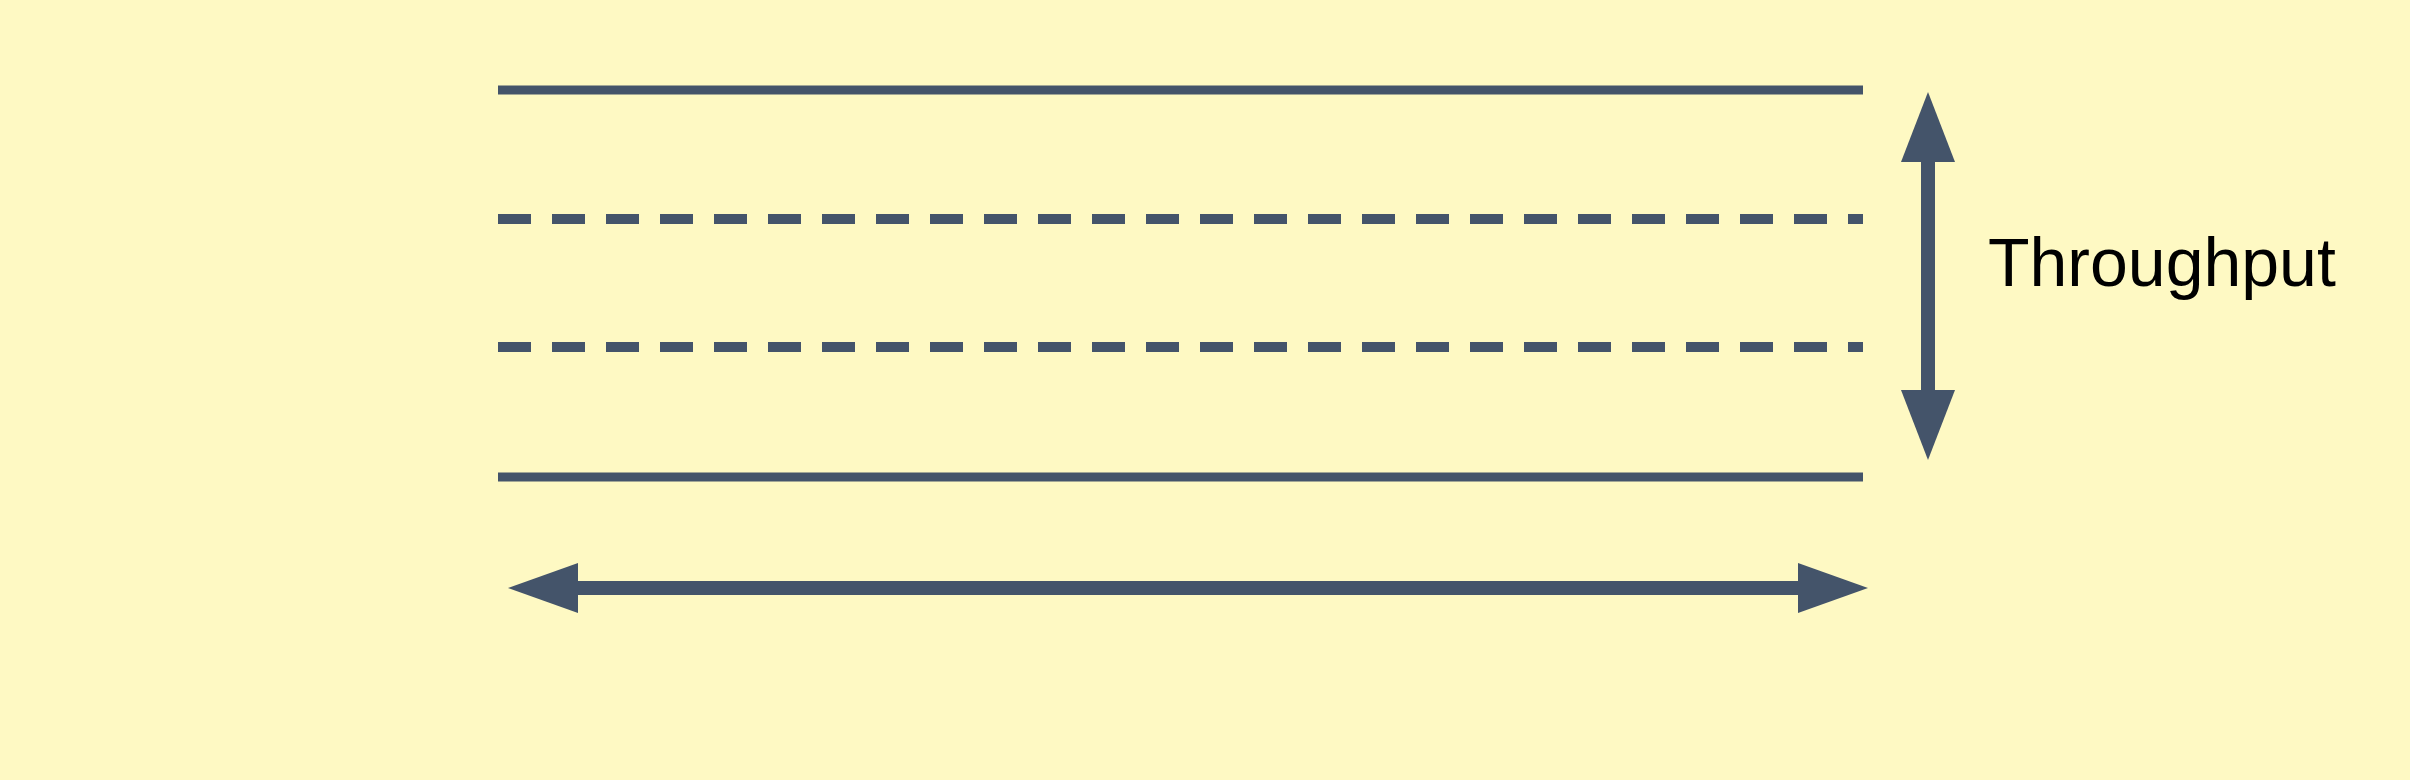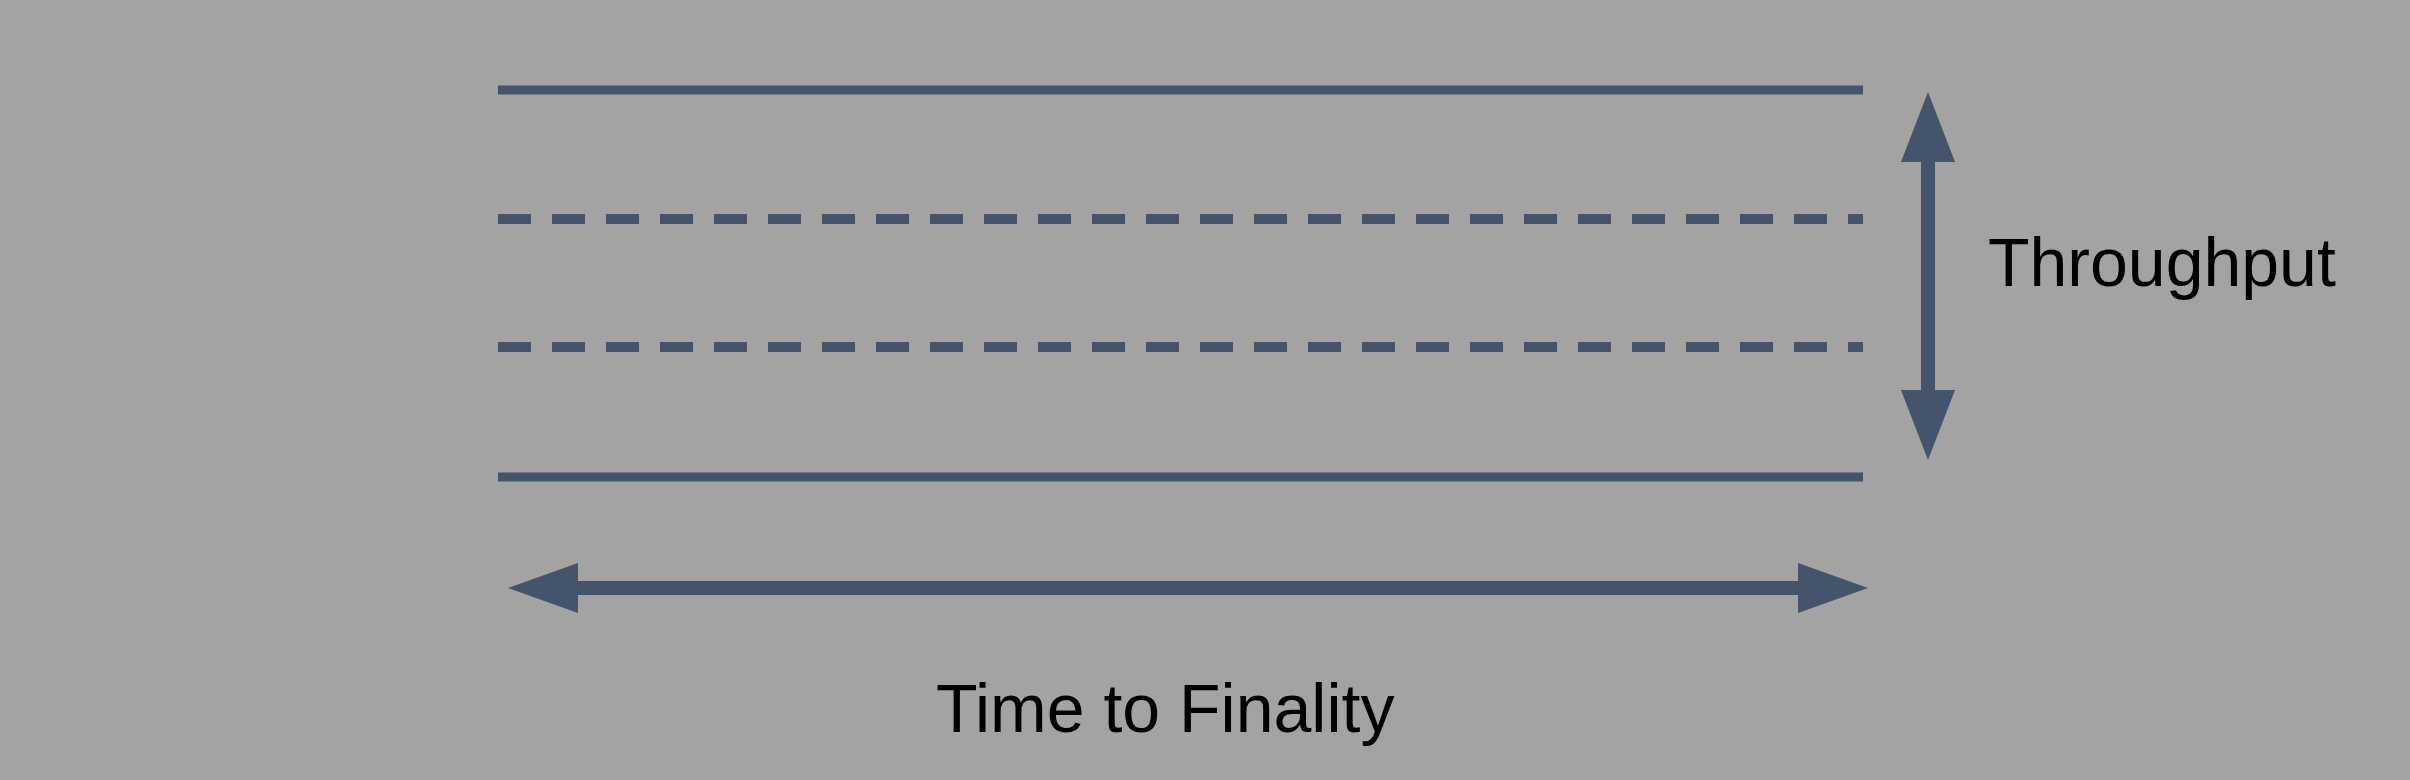--- a/index.html
+++ b/index.html
@@ -7,21 +7,21 @@
     padding: 0;
     background: #ffffff;
   }
   body {
     font-family: "Liberation Sans", sans-serif;
   }
   #canvas {
     position: relative;
     width: 2410px;
     height: 780px;
-    background: #a3a3a3;
+    background: #fef9c3;
     overflow: hidden;
   }
   #diagram-svg {
     position: absolute;
     left: 0;
     top: 0;
     width: 2410px;
     height: 780px;
     display: block;
   }
@@ -68,15 +68,14 @@
     <g>
       <rect x="575" y="581" width="1226" height="14" fill="#44546A"></rect>
       <polygon points="508,588 578,563 578,613" fill="#44546A"></polygon>
       <polygon points="1868,588 1798,563 1798,613" fill="#44546A"></polygon>
     </g>
 
   </svg>
 
   <div class="label" id="throughput-label">Throughput</div>
 
-  <div class="label" id="time-to-finality-label">Time to Finality</div>
 
 </div>
 
 </body></html>

